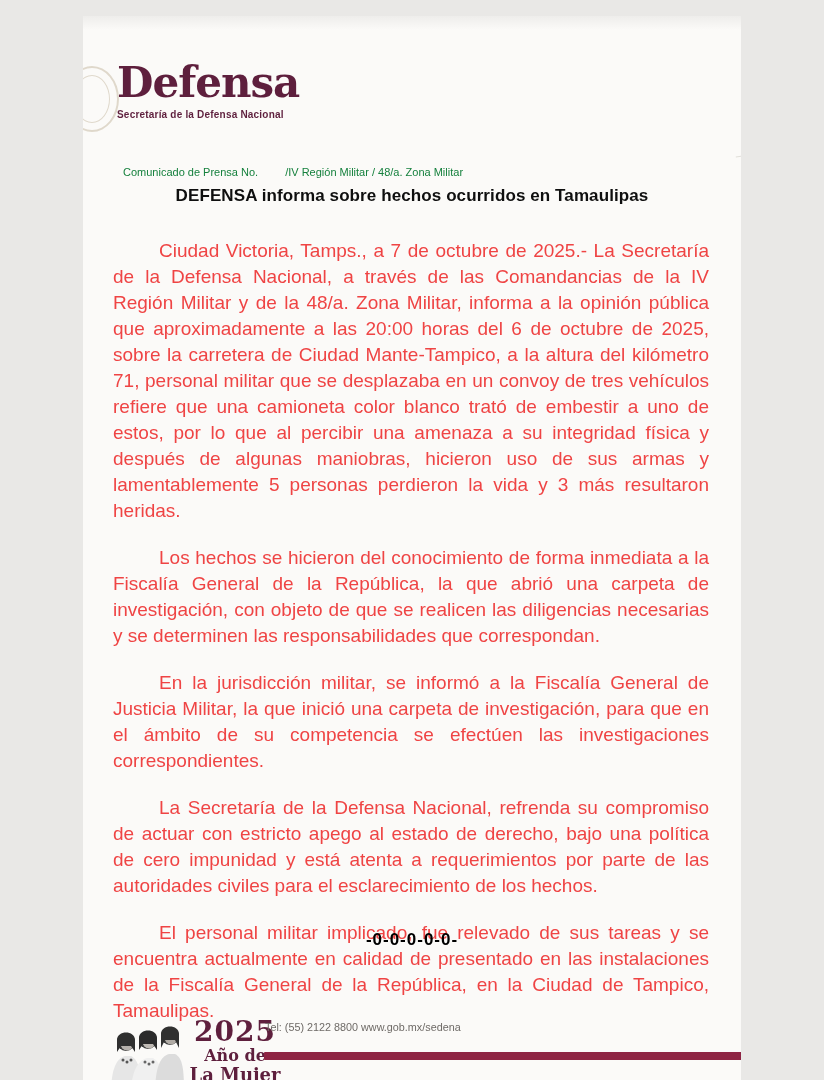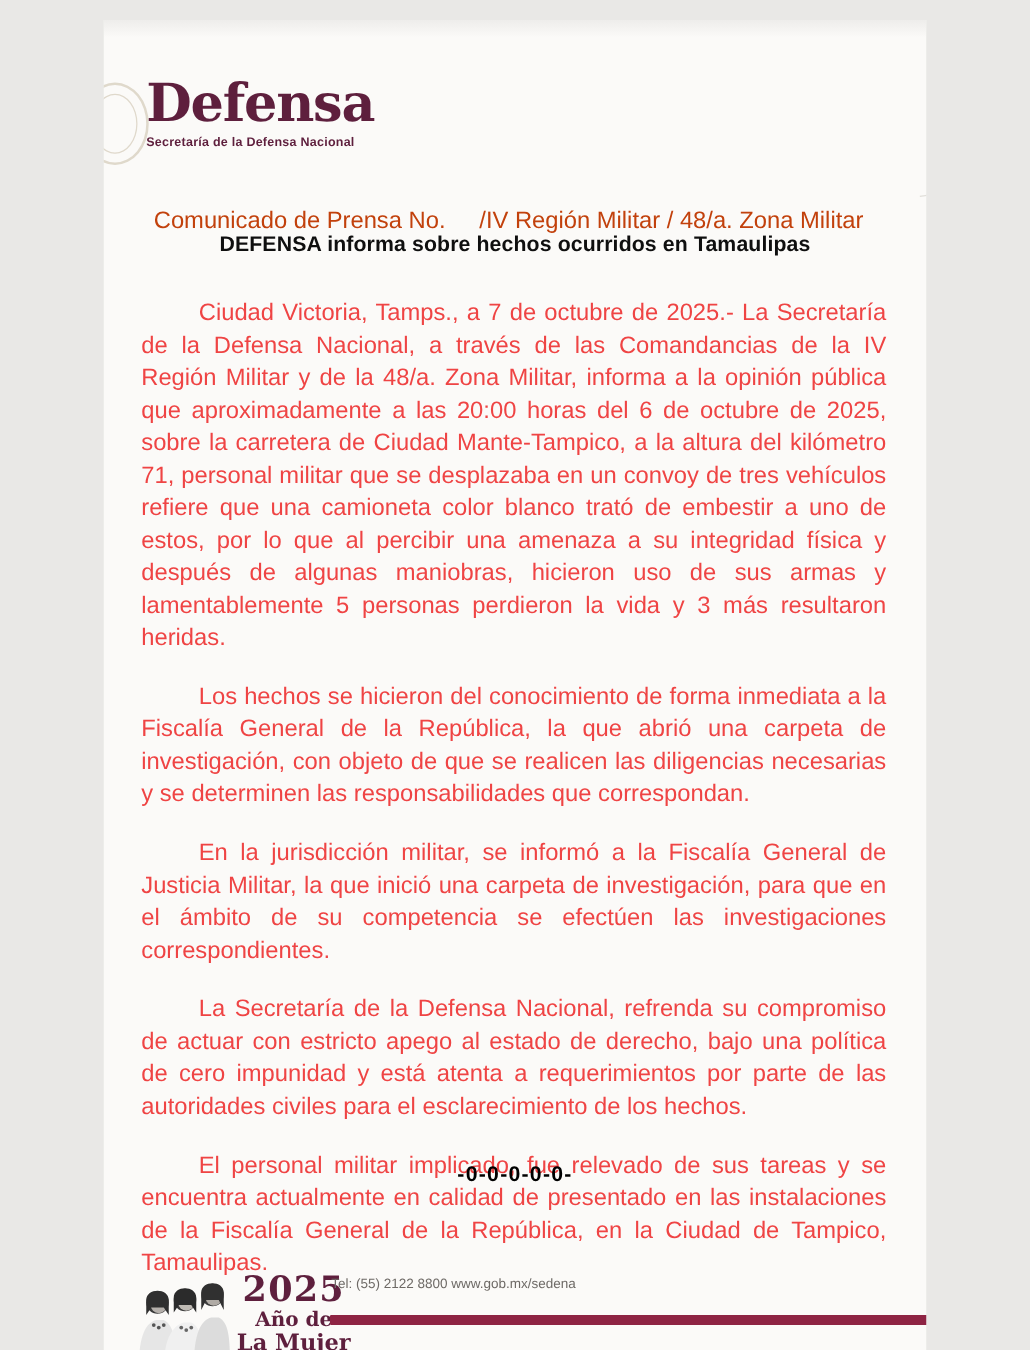--- a/index.html
+++ b/index.html
@@ -30,21 +30,21 @@
   .tagline{
     margin-top:5px;font-size:10px;font-weight:bold;color:#5e1f3d;letter-spacing:.2px;
   }
   .flag-art{position:absolute;left:642px;top:20px;width:156px;height:120px;}
   .page-edge{
     position:absolute;left:652px;top:128px;width:180px;height:1px;
     background:#dbd8d2;transform:rotate(-8deg);opacity:.8;
   }
 
   
-  .meta{position:absolute;left:40px;top:150px;font-size:19px;color:#c2410c;}
+  .meta{position:absolute;left:40px;top:150px;font-size:11px;color:#15803d;}
   .meta-gap{display:inline-block;width:27px;}
   .title{
     position:absolute;left:0;right:0;top:170px;text-align:center;
     font-size:17px;font-weight:bold;color:#0f0f0f;letter-spacing:.1px;
   }
 
   
   .body-text{
     position:absolute;left:30px;right:32px;top:222px;
     font-size:19px;line-height:26px;text-align:justify;color:#ef4444;

